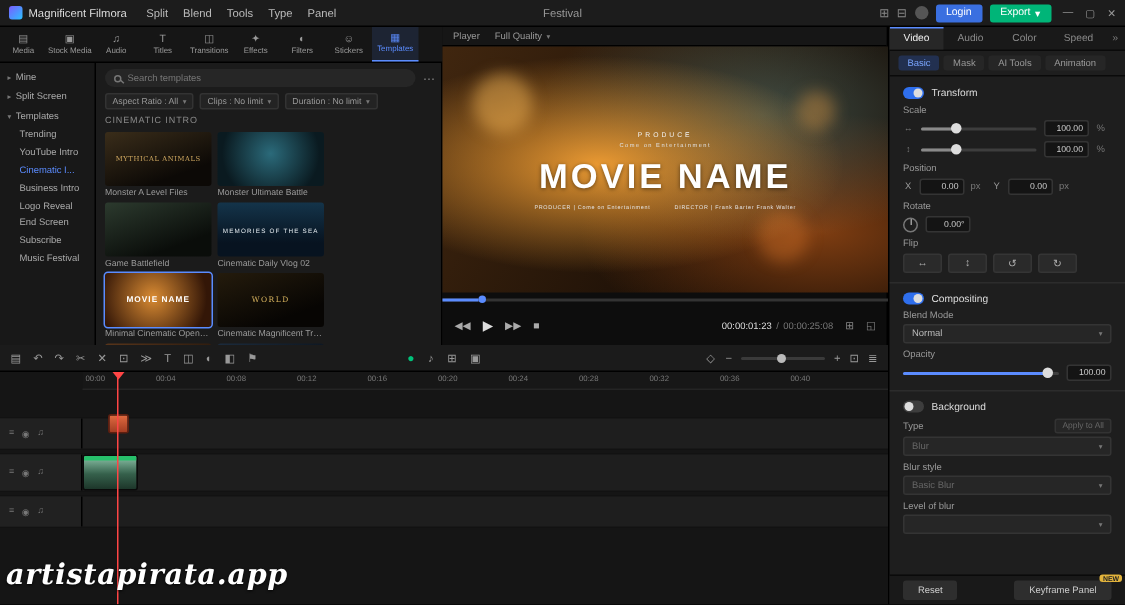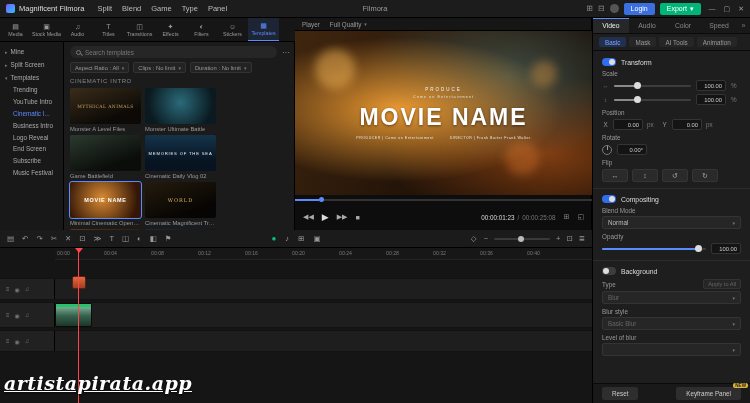--- a/index.html
+++ b/index.html
@@ -150,32 +150,32 @@
 .track-row.r3{top:70px;height:22px}
 .track-head{position:absolute;left:0;top:0;bottom:0;width:55px;background:#212121;display:flex;align-items:center;gap:5px;padding:0 6px;border-right:1px solid #000}
 .th-ico{font-size:6px;color:#777}
 #clip-video{position:absolute;left:55px;top:43px;width:37px;height:24px;border-radius:2px;overflow:hidden;background:linear-gradient(180deg,#8cc3a8 0%,#35604b 55%,#1d362a 100%);border:1px solid #0a0a0a}
 #clip-video .clip-top{height:3px;background:#27c06b}
 #clip-marker{position:absolute;left:72px;top:16px;width:14px;height:13px;border-radius:2px;background:linear-gradient(180deg,#e06a40,#a33d22);border:1px solid #5e1f10}
 #playhead{position:absolute;left:78px;top:18px;width:1px;height:155px;background:#ff4545;z-index:10}
 #playhead-cap{position:absolute;left:75px;top:18px;width:0;height:0;border-left:4px solid transparent;border-right:4px solid transparent;border-top:5px solid #ff4545;z-index:11}
 
 
-#watermark{position:absolute;left:4px;top:372px;font-family:"DejaVu Serif",serif;font-style:italic;font-weight:bold;font-size:19px;color:#fff;text-decoration:underline;letter-spacing:.5px;z-index:40;text-shadow:0 1px 2px rgba(0,0,0,.8)}
+#watermark{position:absolute;left:4px;top:372px;font-family:"DejaVu Serif",serif;font-style:italic;font-weight:bold;font-size:19px;color:#fff;letter-spacing:.5px;z-index:40;text-shadow:0 1px 2px rgba(0,0,0,.8)}
 </style>
 </head>
 <body>
 
 <div id="app">
 
   <div id="menubar">
     <span class="logo"></span>
     <span id="appname">Magnificent Filmora</span>
-    <span id="menus"><span class="menu-item">Split</span><span class="menu-item">Blend</span><span class="menu-item">Game</span><span class="menu-item">Type</span><span class="menu-item">Panel</span></span>
-    <span id="project-title">Filmora</span>
+    <span id="menus"><span class="menu-item">Split</span><span class="menu-item">Blend</span><span class="menu-item">Tools</span><span class="menu-item">Type</span><span class="menu-item">Panel</span></span>
+    <span id="project-title">Festival</span>
     <div id="menubar-right">
       <span class="mb-ico">⊞</span>
       <span class="mb-ico">⊟</span>
       <span class="avatar"></span>
       <span class="pill login">Login</span>
       <span class="pill export">
           <span>Export</span>
           <span>▾</span>
         </span>
       <span class="winbtn">—</span>

